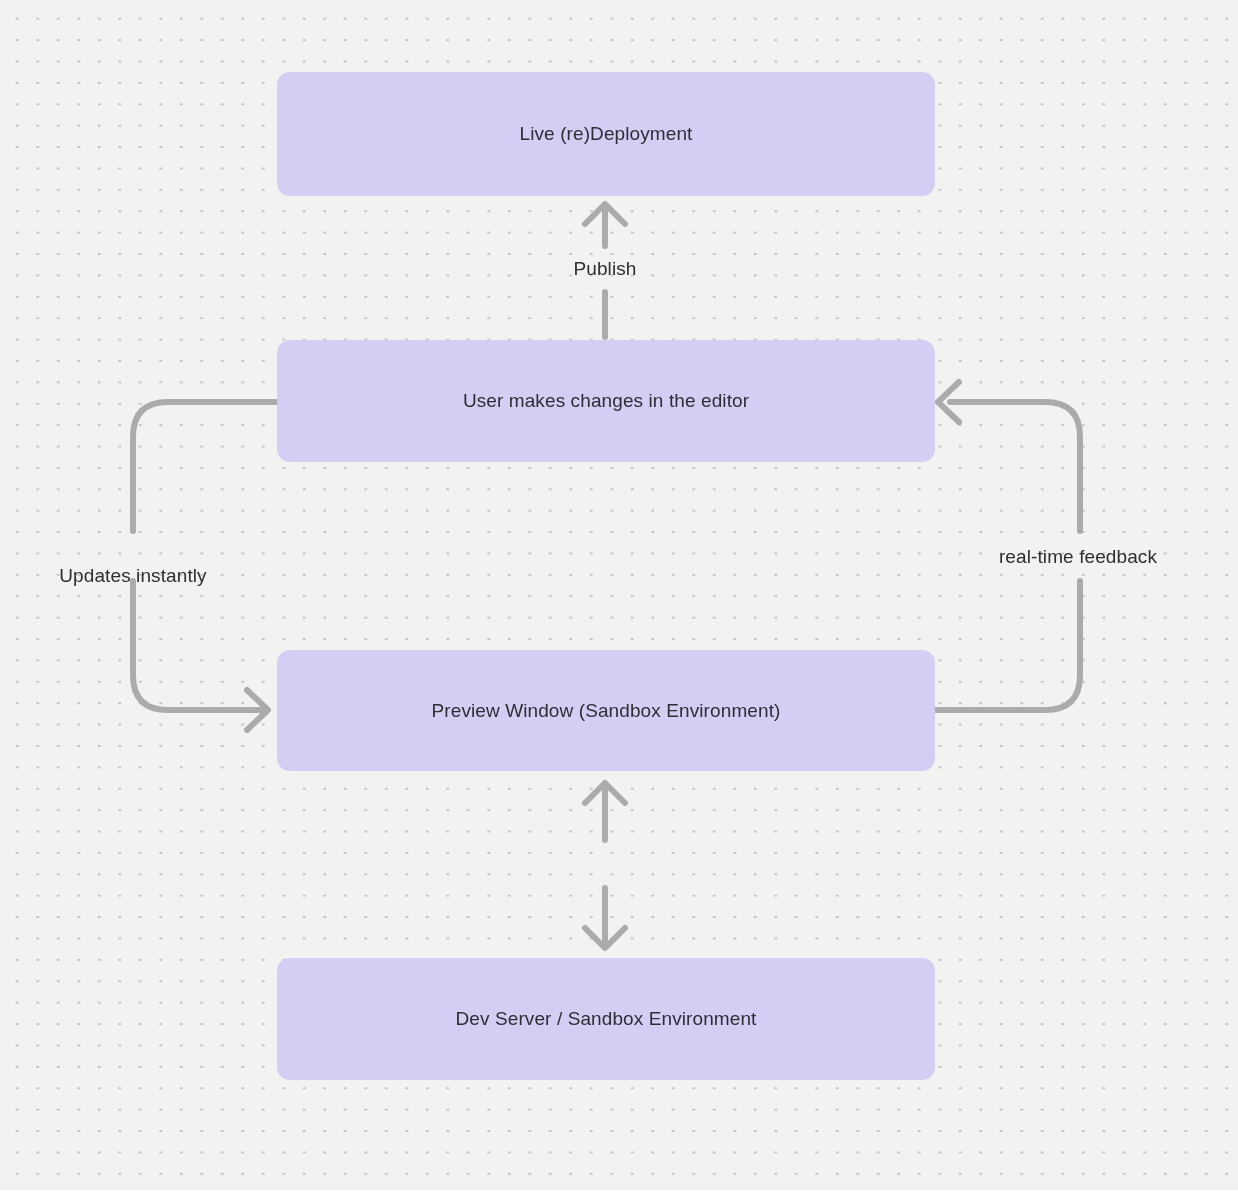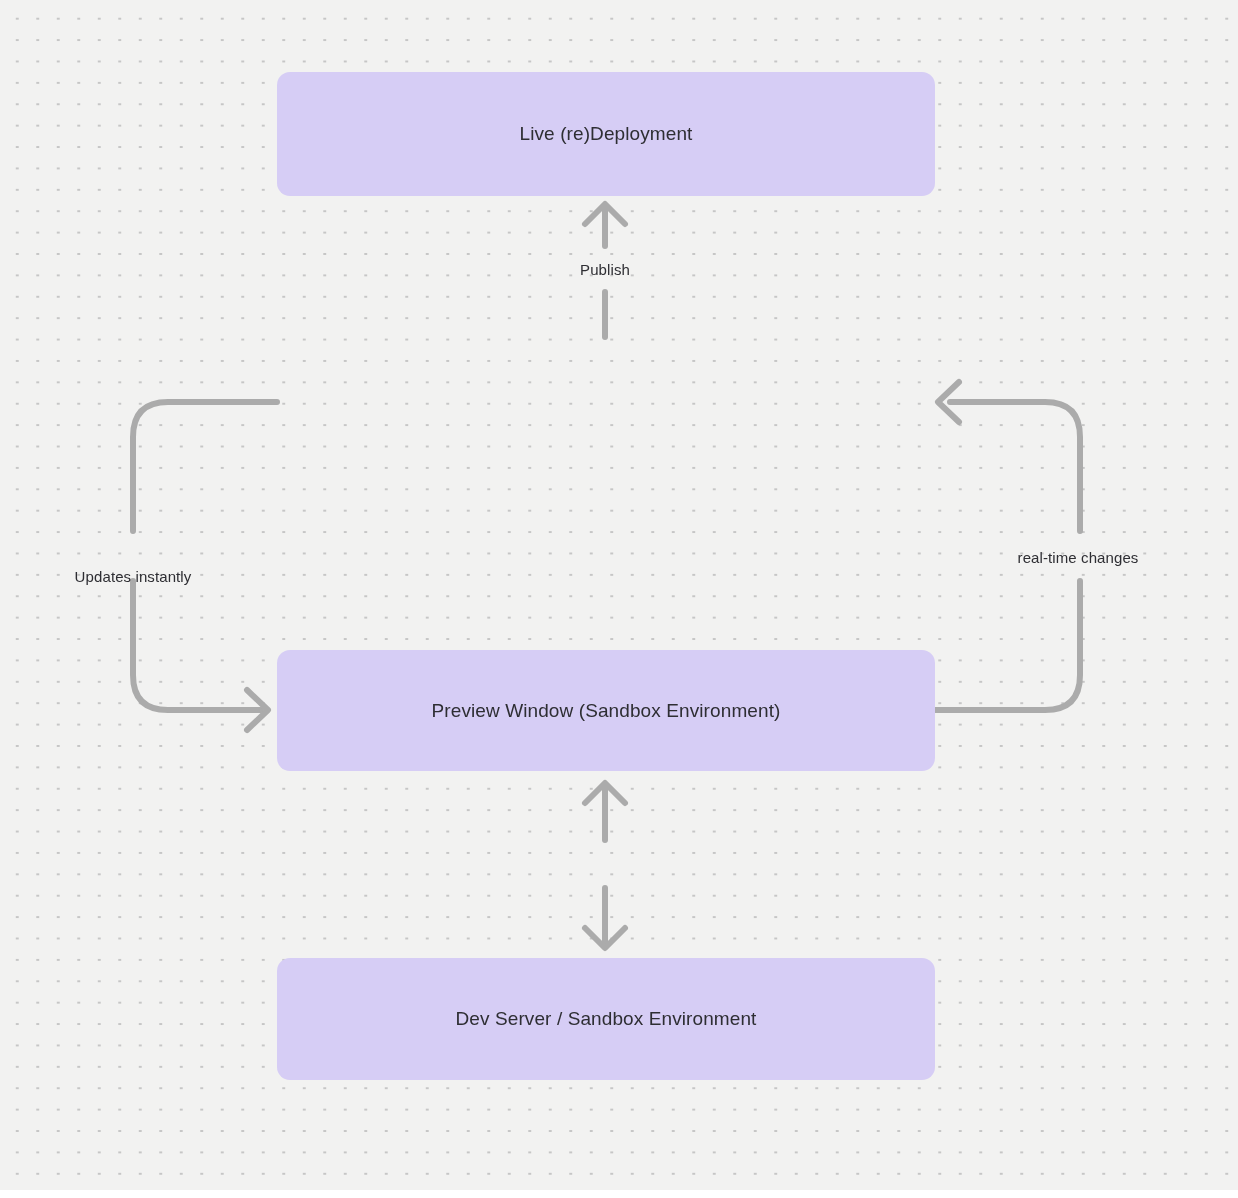--- a/index.html
+++ b/index.html
@@ -43,21 +43,21 @@
   .node-label {
     color: #2e2e33;
     font-size: 19px;
     text-align: center;
     letter-spacing: 0.1px;
   }
   .edge-label {
     position: absolute;
     transform: translate(-50%, -50%);
     color: #2e2e33;
-    font-size: 15px;
+    font-size: 19px;
     white-space: nowrap;
     letter-spacing: 0.1px;
   }
   #node-live   { top: 72px;  height: 124px; }
   #node-user   { top: 340px; height: 122px; }
   #node-preview{ top: 650px; height: 121px; }
   #node-dev    { top: 958px; height: 122px; }
 
   #label-publish  { left: 605px;  top: 269px; }
   #label-updates  { left: 133px;  top: 576px; }
@@ -94,26 +94,29 @@
       <path d="M585 803 L605 783 L625 803"></path>
       <path d="M605 888 L605 945"></path>
       <path d="M585 928 L605 948 L625 928"></path>
     </g>
   </svg>
 
   <div class="node" id="node-live">
     <span class="node-label">Live (re)Deployment</span>
   </div>
 
+  <div class="node" id="node-user">
+    <span class="node-label">User makes changes in the editor</span>
+  </div>
 
   <div class="node" id="node-dev">
     <span class="node-label">Dev Server / Sandbox Environment</span>
   </div>
 
   <div class="node" id="node-preview">
     <span class="node-label">Preview Window (Sandbox Environment)</span>
   </div>
 
   <div class="edge-label" id="label-publish">Publish</div>
   <div class="edge-label" id="label-updates">Updates instantly</div>
-  <div class="edge-label" id="label-feedback">real-time changes</div>
+  <div class="edge-label" id="label-feedback">real-time feedback</div>
 
 </div>
 
 </body></html>

